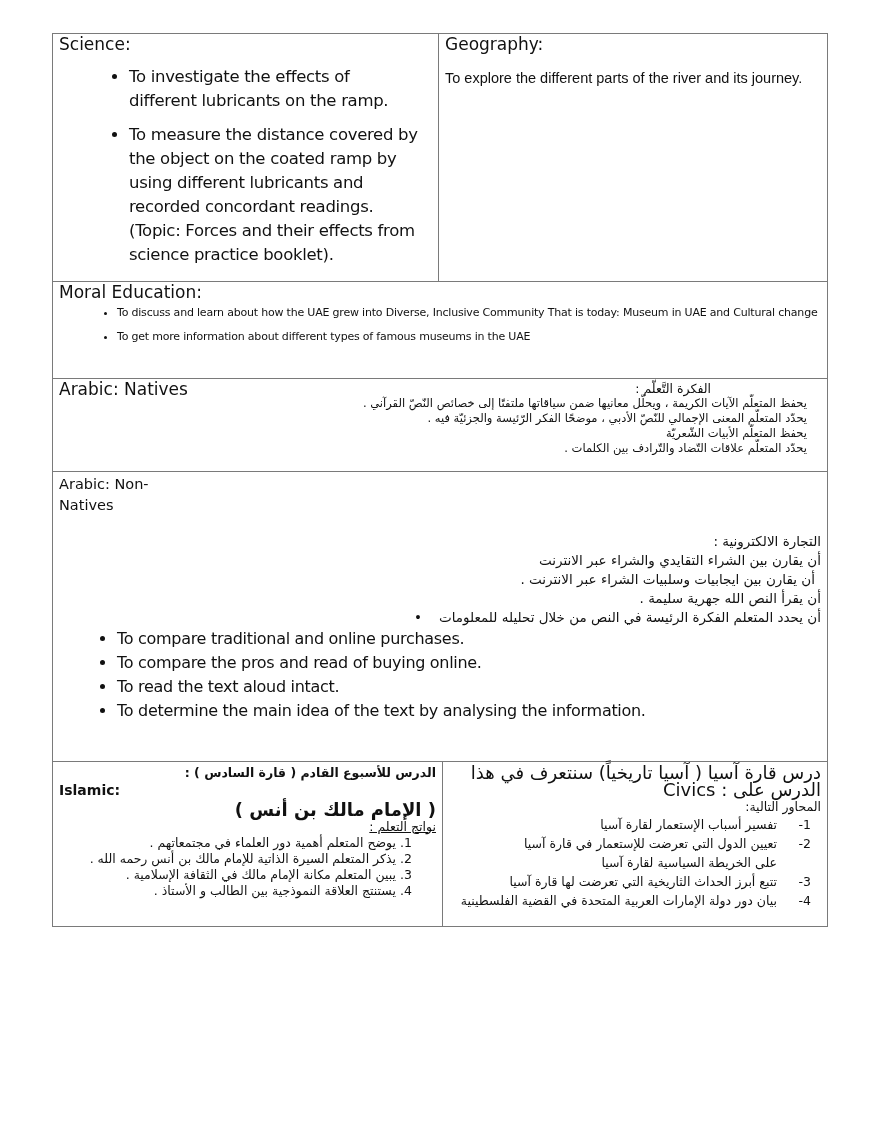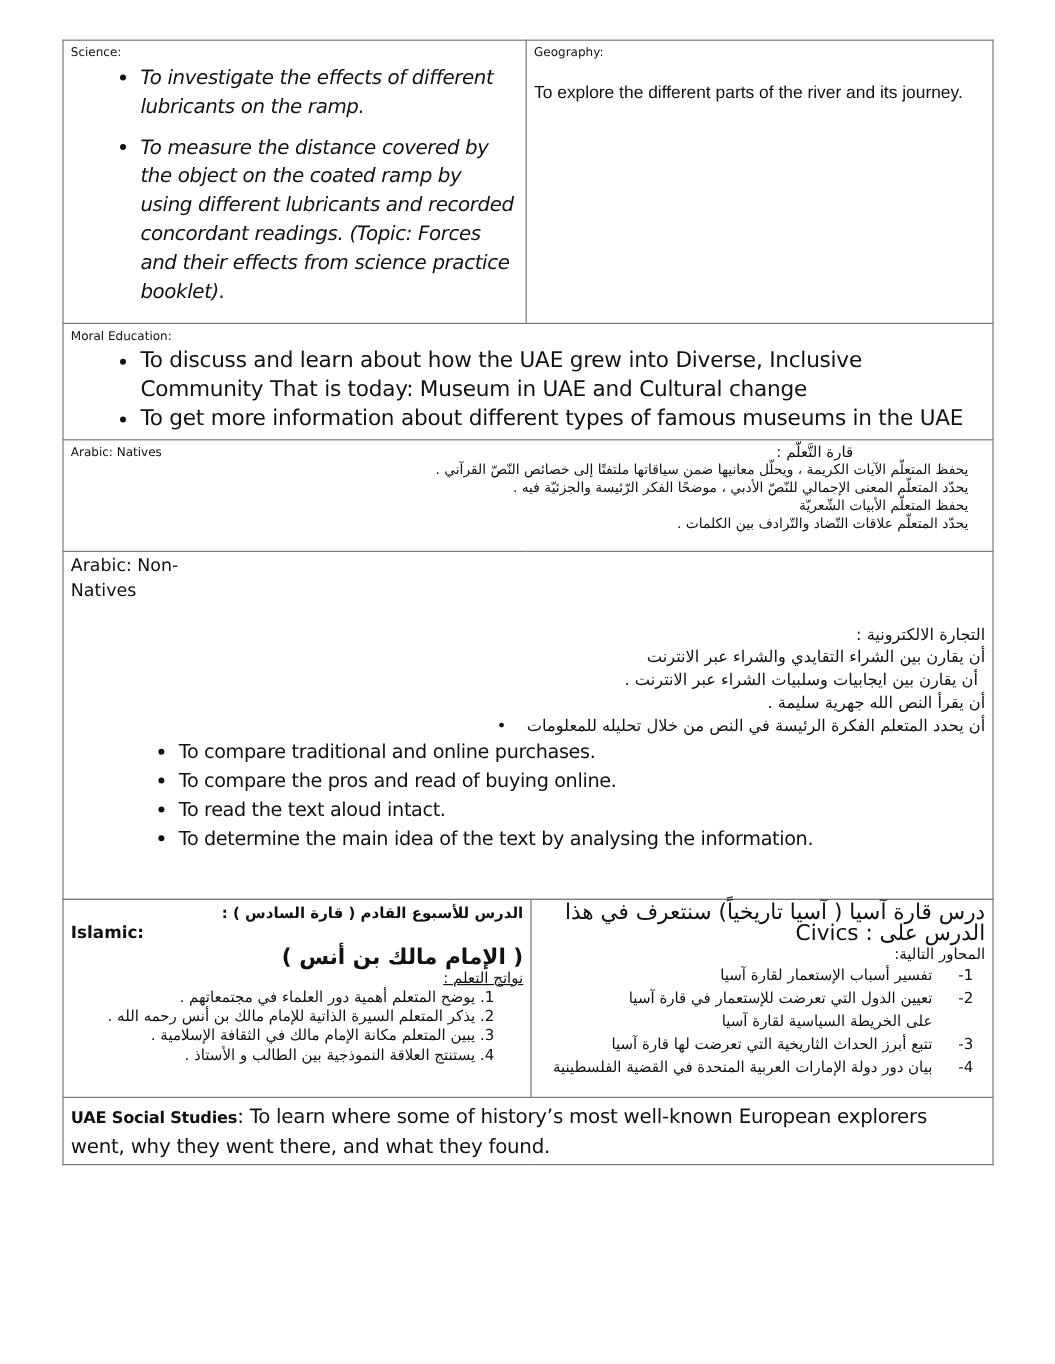--- a/index.html
+++ b/index.html
@@ -1,42 +1,42 @@
 <!DOCTYPE html>
 <html><head>
 <meta charset="utf-8">
 <style>
   html, body { margin: 0; padding: 0; background: #ffffff; }
   body { width: 879px; height: 1137px; position: relative; overflow: hidden; color: #111; }
   .page { position: absolute; left: 52px; top: 33px; width: 775px; }
   table.plan { border-collapse: collapse; width: 775px; table-layout: fixed; }
   table.plan td { border: 1.5px solid #7a7a7a; vertical-align: top; padding: 2px 6px; }
-  .label { font-family: "DejaVu Sans", sans-serif; font-size: 10px; line-height: 17px; }
-  .big { font-family: "DejaVu Sans", sans-serif; font-size: 18px; line-height: 24px; letter-spacing: -0.2px; }
+  .label { font-family: "DejaVu Sans", sans-serif; font-size: 17px; line-height: 17px; }
+  .big { font-family: "DejaVu Sans", sans-serif; font-size: 11px; line-height: 24px; letter-spacing: -0.2px; }
   ul.bul { margin: 0; padding-left: 58px; }
   ul.bul li { margin: 0; }
-  ul.sci { margin: 0; padding-left: 58px; list-style: disc; font-style: italic; }
+  ul.sci { margin: 12px; padding-left: 58px; list-style: disc; }
   ul.sci li { font-family: "DejaVu Sans", sans-serif; font-size: 16.5px; line-height: 24px; margin-bottom: 10px; letter-spacing: -0.3px; }
   .geo-text { font-family: "Liberation Sans", sans-serif; font-size: 14.5px; line-height: 18px; margin-top: 16px; }
   .rtl { direction: rtl; text-align: right; font-family: "DejaVu Sans", sans-serif; }
   .ar-small { font-size: 11.5px; line-height: 15px; }
   .ar-med { font-size: 13.5px; line-height: 19px; }
   .ar-bold { font-weight: bold; }
   .row1 td { height: 231px; }
   .row2 td { height: 92px; }
   .row3 td { height: 88px; margin-top: 34px; }
   .row4 td { height: 285px; }
   .row5 td { height: 160px; }
   .islamic-title { font-family: "DejaVu Sans", sans-serif; font-weight: bold; font-size: 14px; line-height: 18px; }
   ol.ar-list { margin: 0; padding-right: 40px; padding-left: 0; }
   ol.ar-list li { font-size: 12.5px; line-height: 16px; }
   .underline { text-decoration: underline; }
   .nn-eng { margin-top: 18px; }
   ul.nn { margin: 0; padding-left: 58px; list-style: disc; }
-  ul.nn li { font-family: "DejaVu Sans", sans-serif; font-size: 16px; line-height: 24px; letter-spacing: -0.3px; margin-left: 32px; }
+  ul.nn li { font-family: "DejaVu Sans", sans-serif; font-size: 16px; line-height: 24px; letter-spacing: -0.3px; }
   .ss { font-family: "DejaVu Sans", sans-serif; font-size: 16.5px; line-height: 24px; letter-spacing: -0.2px; padding-top: 4px !important; }
   .ss b { font-size: 13.5px; }
 </style>
 </head>
 <body>
 
 <div class="page">
 <table class="plan">
   <colgroup>
     <col style="width:386px">
@@ -65,21 +65,21 @@
         <li>To discuss and learn about how the UAE grew into Diverse, Inclusive Community That is today: Museum in UAE and Cultural change</li>
         <li>To get more information about different types of famous museums in the UAE</li>
       </ul>
     </td>
   </tr>
 
   <tr class="row3">
     <td colspan="2" style="position:relative;">
       <div class="label" style="position:absolute; left:6px; top:2px;">Arabic: Natives</div>
       <div class="rtl ar-small" style="padding-right:14px;">
-        <div style="padding-right:96px; font-size:12.5px;">قارة التَّعلّم :</div>
+        <div style="padding-right:96px; font-size:12.5px;">الفكرة التَّعلّم :</div>
         <div>يحفظ المتعلّم الآيات الكريمة ، ويحلّل معانيها ضمن سياقاتها ملتفتًا إلى خصائص النّصّ القرآني .</div>
         <div>يحدّد المتعلّم المعنى الإجمالي للنّصّ الأدبي ، موضحًا الفكر الرّئيسة والجزئيّة فيه .</div>
         <div>يحفظ المتعلّم الأبيات الشّعريّة</div>
         <div>يحدّد المتعلّم علاقات التّضاد والتّرادف بين الكلمات .</div>
       </div>
     </td>
   </tr>
 
   <tr class="row4">
     <td colspan="2">
@@ -137,20 +137,15 @@
           <span style="width:34px; flex:none; text-align:right; padding-right:10px;">3-</span>
           <span>تتبع أبرز الحداث الثاريخية التي تعرضت لها قارة آسيا</span>
         </div>
         <div style="display:flex; direction:rtl;">
           <span style="width:34px; flex:none; text-align:right; padding-right:10px;">4-</span>
           <span>بيان دور دولة الإمارات العربية المتحدة في القضية الفلسطينية</span>
         </div>
       </div>
     </td>
   </tr>
-  <tr>
-    <td colspan="2" class="ss">
-      <b>UAE Social Studies</b><span>: To learn where some of history’s most well-known European explorers went, why they went there, and what they found.</span>
-    </td>
-  </tr>
 </tbody>
     </table>
 </div>
 
 </body></html>

